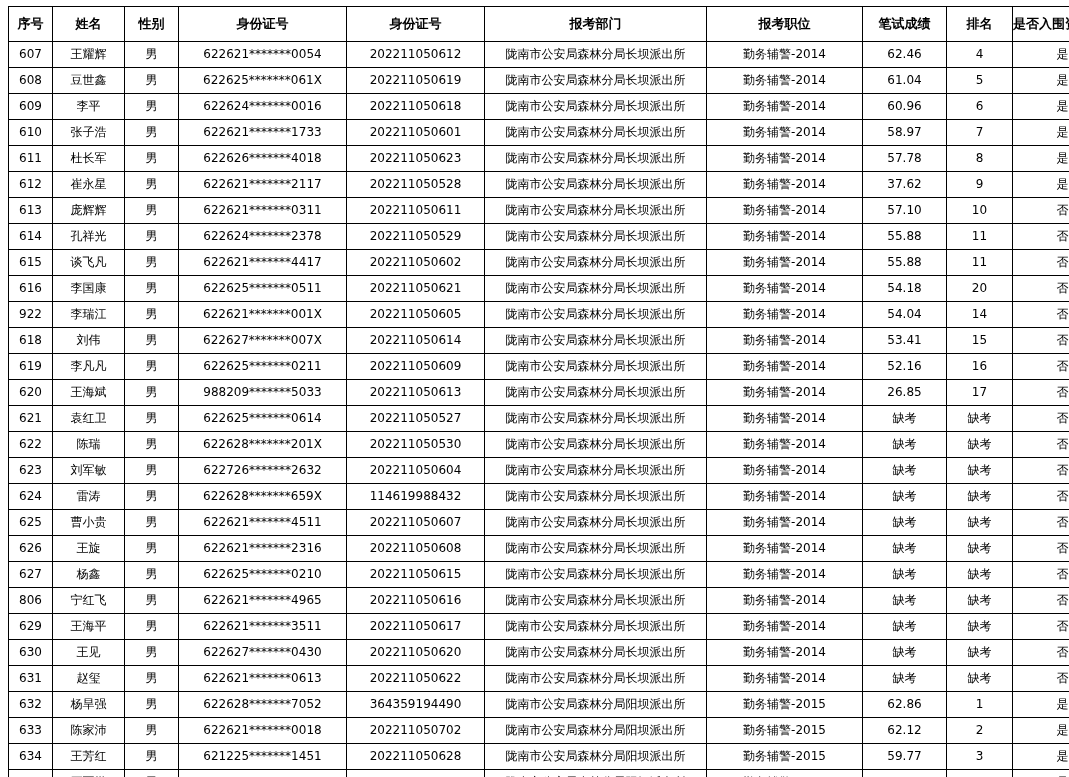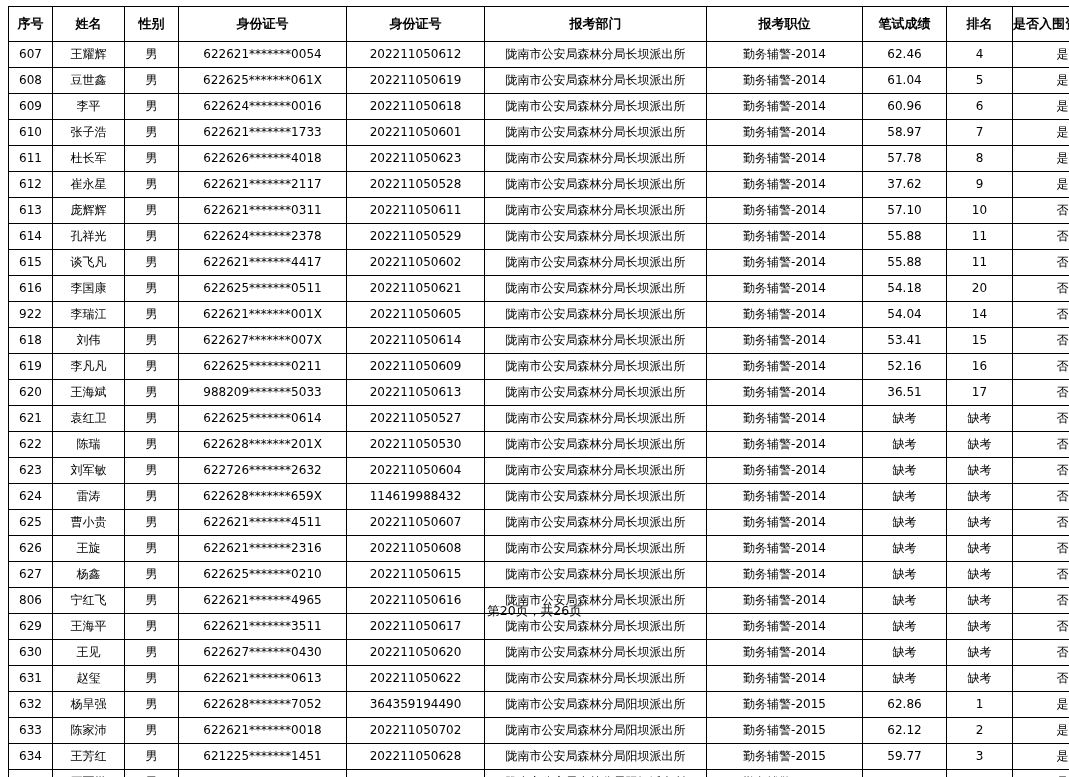--- a/index.html
+++ b/index.html
@@ -273,21 +273,21 @@
           <td class="pass">否</td>
         </tr>
         <tr>
           <td class="seq">620</td>
           <td class="name">王海斌</td>
           <td class="gender">男</td>
           <td class="idnum">988209*******5033</td>
           <td class="ticket">202211050613</td>
           <td class="dept">陇南市公安局森林分局长坝派出所</td>
           <td class="post">勤务辅警-2014</td>
-          <td class="score">36.51</td>
+          <td class="score">26.85</td>
           <td class="rank">17</td>
           <td class="pass">否</td>
         </tr>
         <tr>
           <td class="seq">621</td>
           <td class="name">袁红卫</td>
           <td class="gender">男</td>
           <td class="idnum">622625*******0614</td>
           <td class="ticket">202211050527</td>
           <td class="dept">陇南市公安局森林分局长坝派出所</td>
@@ -460,14 +460,13 @@
           <td class="ticket">202211050701</td>
           <td class="dept">陇南市公安局森林分局阳坝派出所</td>
           <td class="post">勤务辅警-2015</td>
           <td class="score">58.94</td>
           <td class="rank">4</td>
           <td class="pass">是</td>
         </tr>
       </tbody>
   </table>
 
-  <div class="footer">第20页，共26页</div>
 </div>
 
 </body></html>

